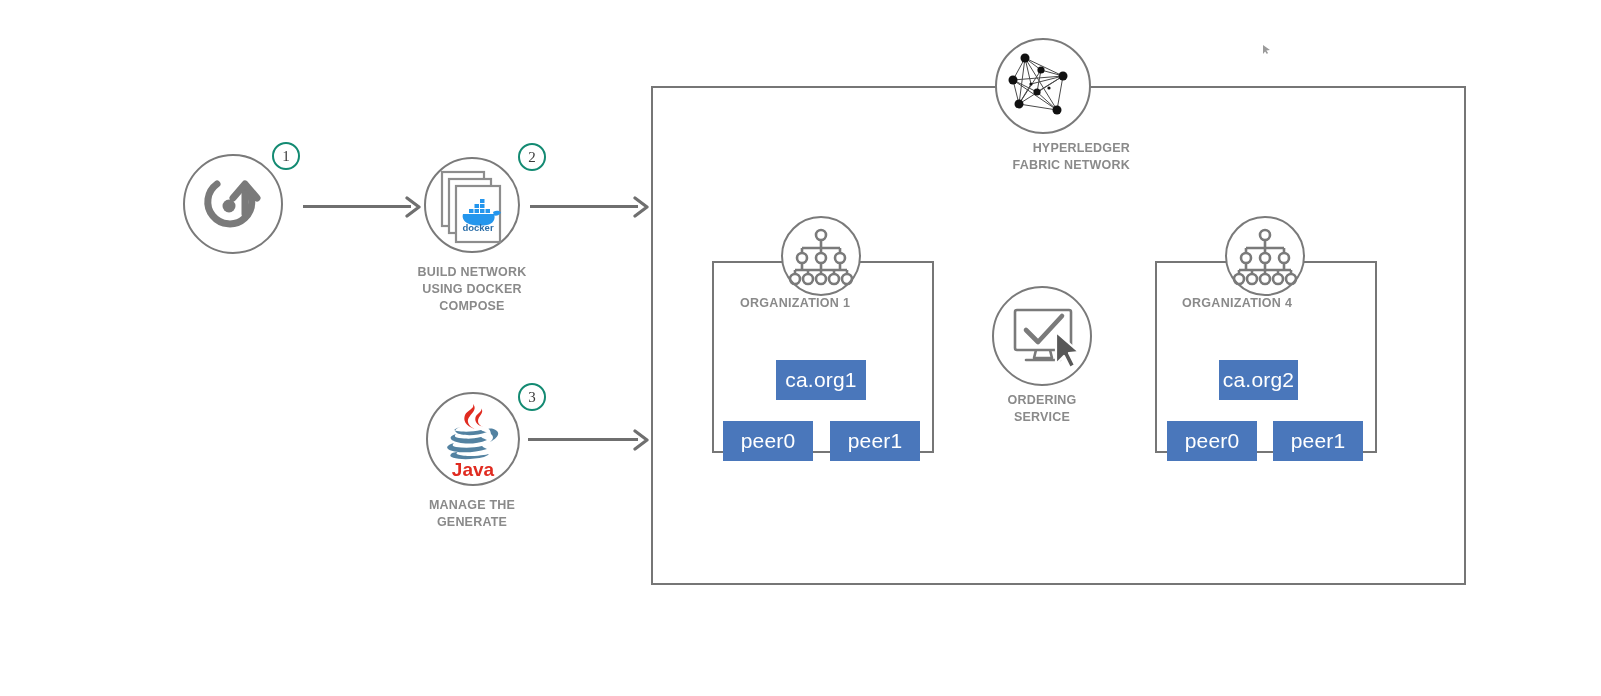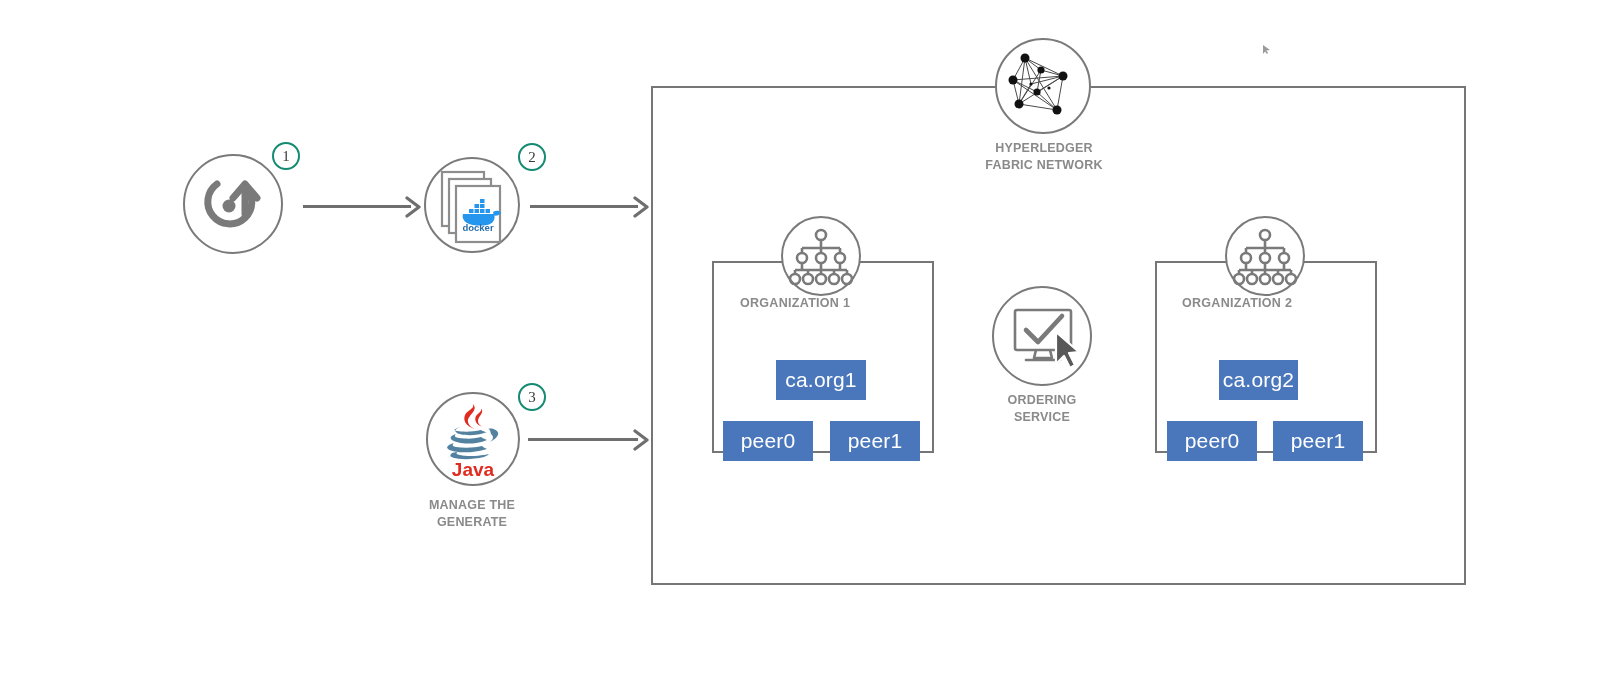--- a/index.html
+++ b/index.html
@@ -156,20 +156,23 @@
         <rect x="40" y="12" width="9" height="8" fill="#2496ed"></rect>
         <rect x="40" y="2" width="9" height="8" fill="#2496ed"></rect>
         <rect x="51" y="22" width="9" height="8" fill="#2496ed"></rect>
         <path d="M6 32 h62 c4 10 -2 20 -14 22 c-10 2 -30 2 -40 -4 c-8 -5 -10 -12 -8 -18 z" fill="#2496ed"></path>
         <path d="M66 28 c6 -4 13 -3 16 1 c-2 5 -8 7 -14 6 z" fill="#2496ed"></path>
       </g>
       <text x="52" y="72" font-family="Liberation Sans, sans-serif" font-size="9.5" font-weight="bold" fill="#2b6ea8" text-anchor="middle">docker</text>
     </svg>
   </div>
   <div class="step-badge" style="left:518px; top:143px;">2</div>
+  <div class="caption" style="left:396px; top:264px; width:152px;">BUILD NETWORK
+USING DOCKER
+COMPOSE</div>
 
   <div class="arrow-line" style="left:530px; top:205px; width:108px;"></div>
   <svg class="abs" style="left:633px; top:196px;" width="18" height="22" viewBox="0 0 18 22">
     <path d="M2 2 L14 11 L2 20" fill="none" stroke="#6f6f6f" stroke-width="3.2" stroke-linecap="round" stroke-linejoin="round"></path>
   </svg>
 
   <div class="icon-circle" style="left:426px; top:392px; width:94px; height:94px;">
     <svg width="90" height="90" viewBox="0 0 90 90">
       <path d="M45 10 c6 7 -6 11 -5 18 c1 5 7 7 7 7 c-10 -3 -12 -9 -10 -14 c2 -5 10 -6 8 -11 z" fill="#e02b20"></path>
       <path d="M53 14 c4 5 -3 8 -3 13 c0 4 5 6 5 6 c-7 -2 -9 -7 -7 -11 c2 -3 7 -5 5 -8 z" fill="#e02b20"></path>
@@ -215,21 +218,21 @@
       <circle cx="66" cy="36" r="4.5" fill="#111111"></circle>
       <circle cx="60" cy="70" r="4.5" fill="#111111"></circle>
       <circle cx="22" cy="64" r="4.5" fill="#111111"></circle>
       <circle cx="16" cy="40" r="4.5" fill="#111111"></circle>
       <circle cx="44" cy="30" r="3.6" fill="#111111"></circle>
       <circle cx="40" cy="52" r="3.6" fill="#111111"></circle>
       <circle cx="34" cy="44" r="1.6" fill="#111111"></circle>
       <circle cx="52" cy="48" r="1.6" fill="#111111"></circle>
     </svg>
   </div>
-  <div class="caption" style="left:958px; top:140px; width:172px;">HYPERLEDGER
+  <div class="caption" style="left:958px; top:140px; width:172px;text-align:right;">HYPERLEDGER
 FABRIC NETWORK</div>
 
   <div class="org-frame" style="left:712px; top:261px; width:222px; height:192px;"></div>
   <div class="org-notch" style="left:784px; top:259px; width:76px; height:6px;"></div>
   <div class="icon-circle" style="left:781px; top:216px; width:80px; height:80px; z-index:4;">
     <svg width="76" height="76" viewBox="0 0 76 76">
       <g stroke="#7a7a7a" stroke-width="2.6" fill="none">
         <circle cx="38" cy="17" r="5"></circle>
         <path d="M38 22 L38 30"></path>
         <path d="M19 30 L57 30"></path>
@@ -298,21 +301,21 @@
         <path d="M51 52 L51 56"></path>
         <path d="M64 52 L64 56"></path>
         <circle cx="12" cy="61" r="5"></circle>
         <circle cx="25" cy="61" r="5"></circle>
         <circle cx="38" cy="61" r="5"></circle>
         <circle cx="51" cy="61" r="5"></circle>
         <circle cx="64" cy="61" r="5"></circle>
       </g>
     </svg>
   </div>
-  <div class="org-label" style="left:1182px; top:296px; width:166px;">ORGANIZATION 2</div>
+  <div class="org-label" style="left:1182px; top:296px; width:166px;">ORGANIZATION 4</div>
 
   <div class="node-box" style="left:1219px; top:328px; width:79px; height:40px;">ca.org2</div>
   <div class="node-box" style="left:1167px; top:389px; width:90px; height:40px;">peer0</div>
   <div class="node-box" style="left:1273px; top:389px; width:90px; height:40px;">peer1</div>
 
   <div class="cursor-artifact" style="left:1263px; top:45px;"></div>
 
 </div>
 
 </body></html>

